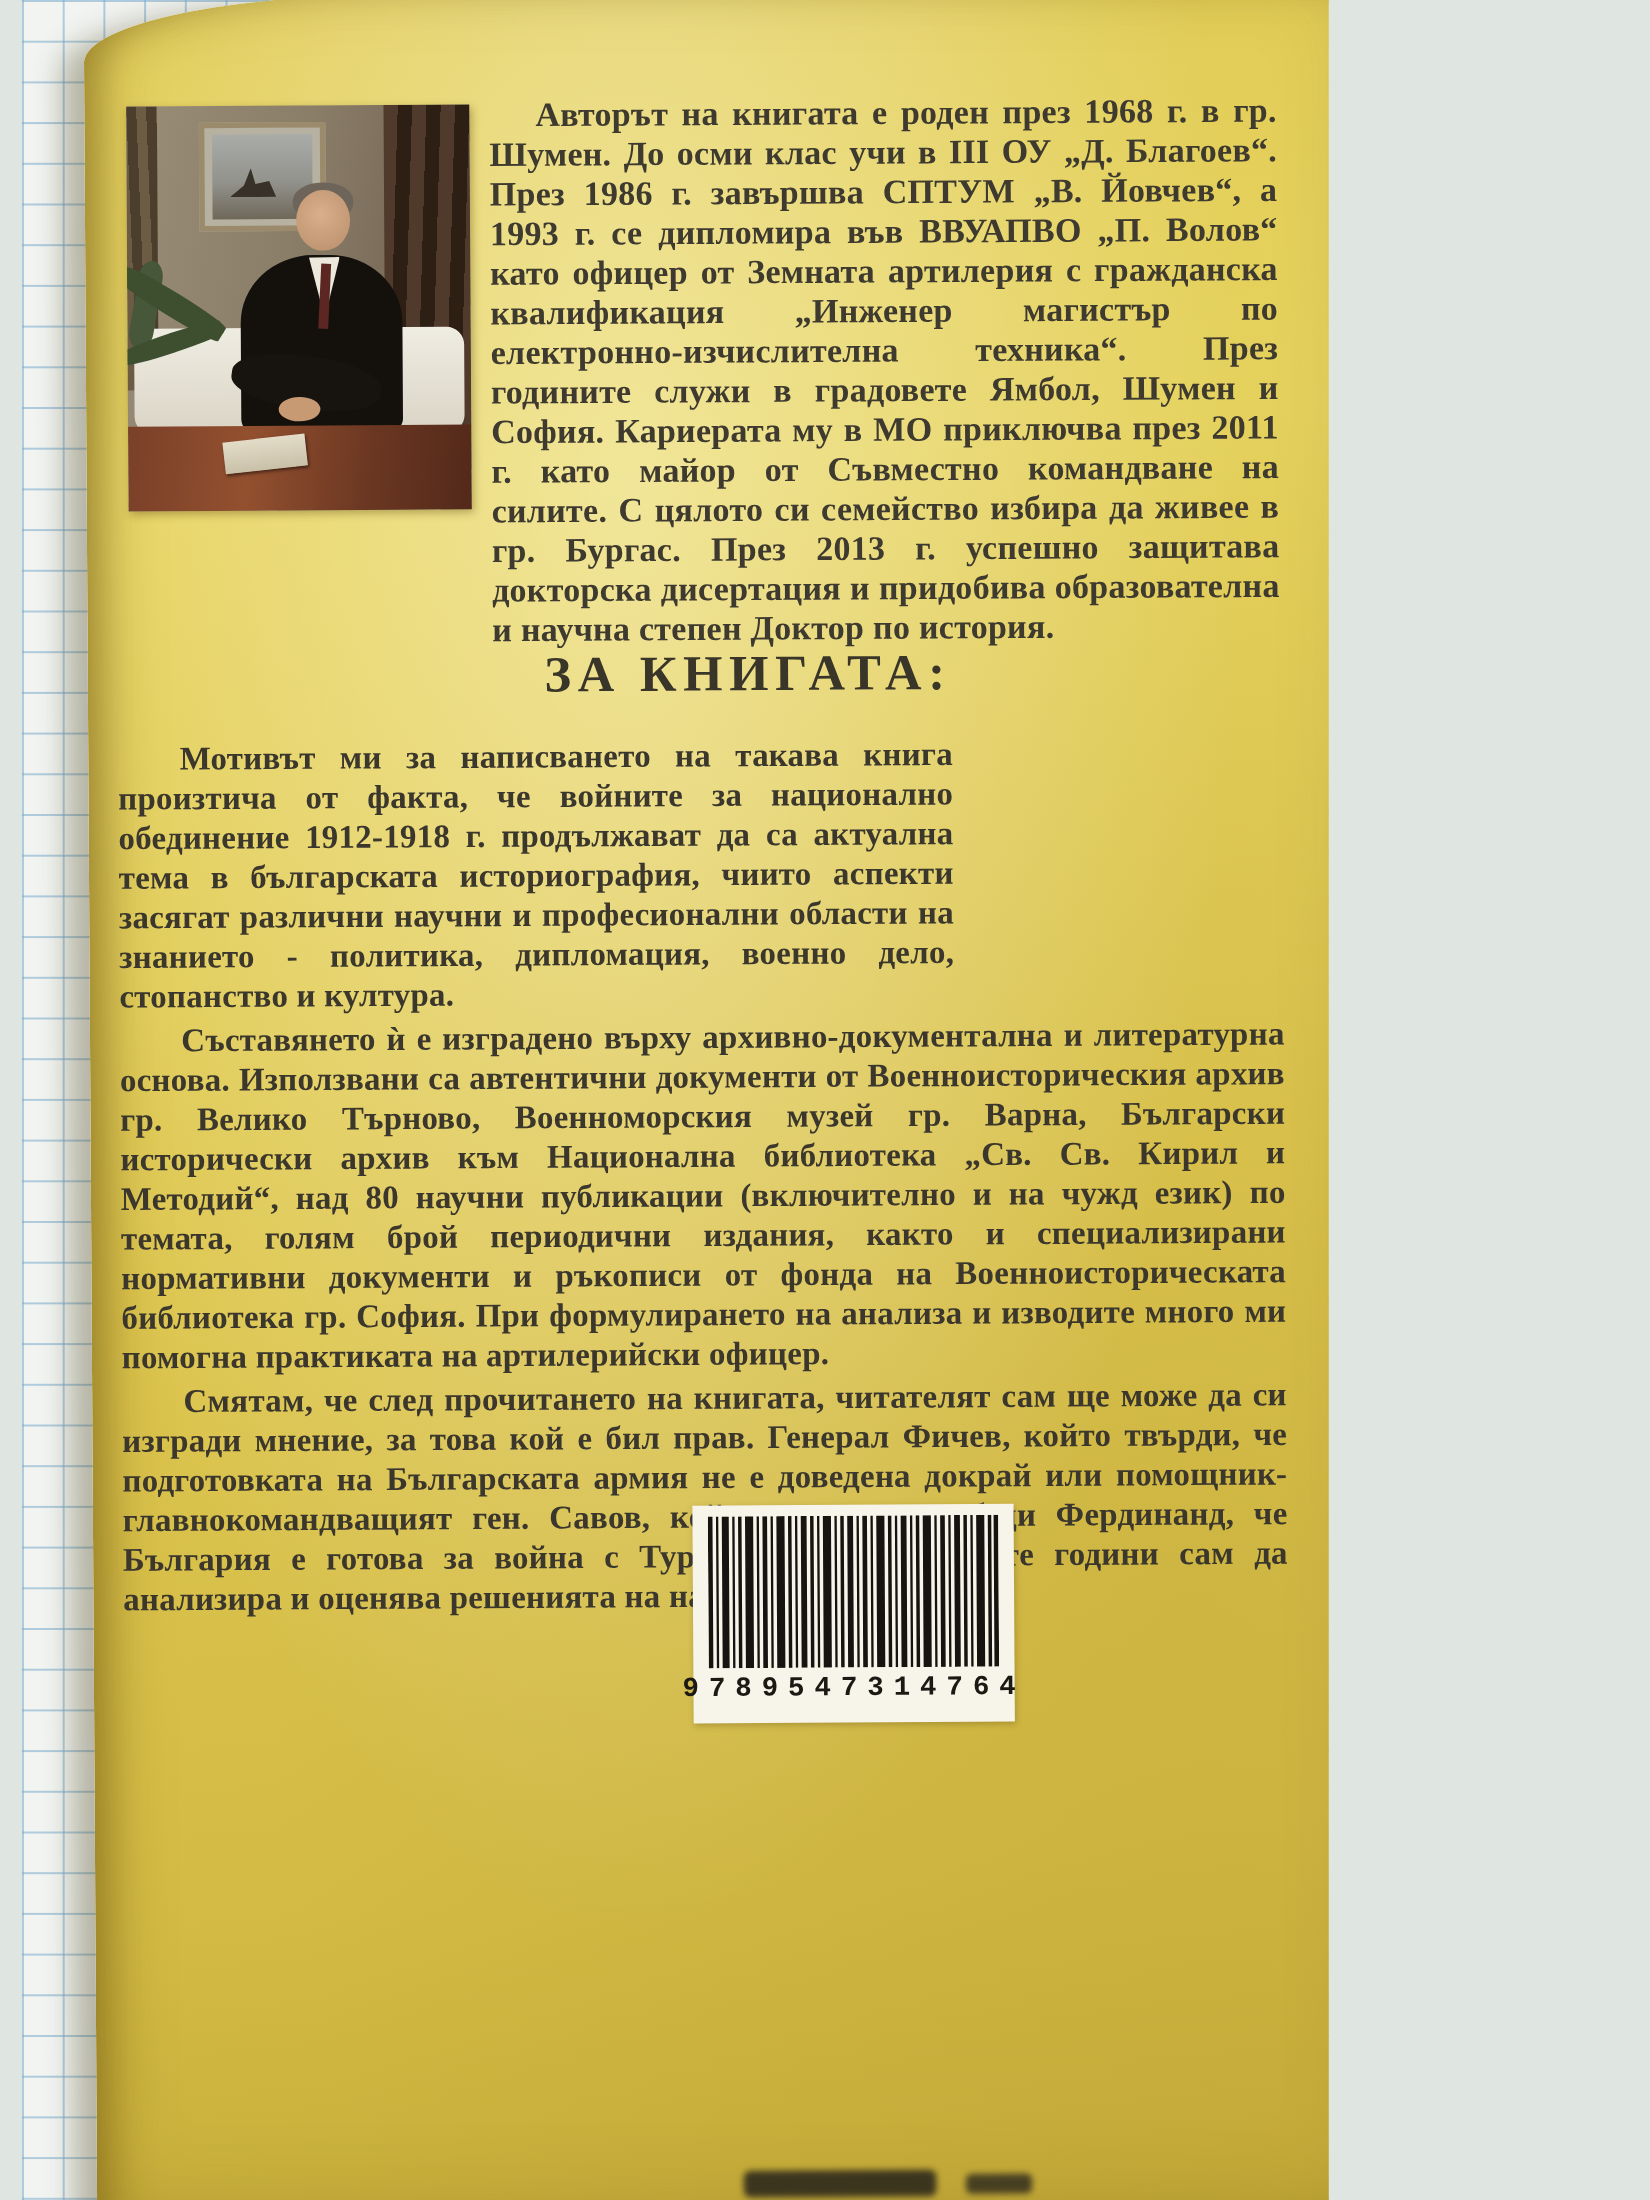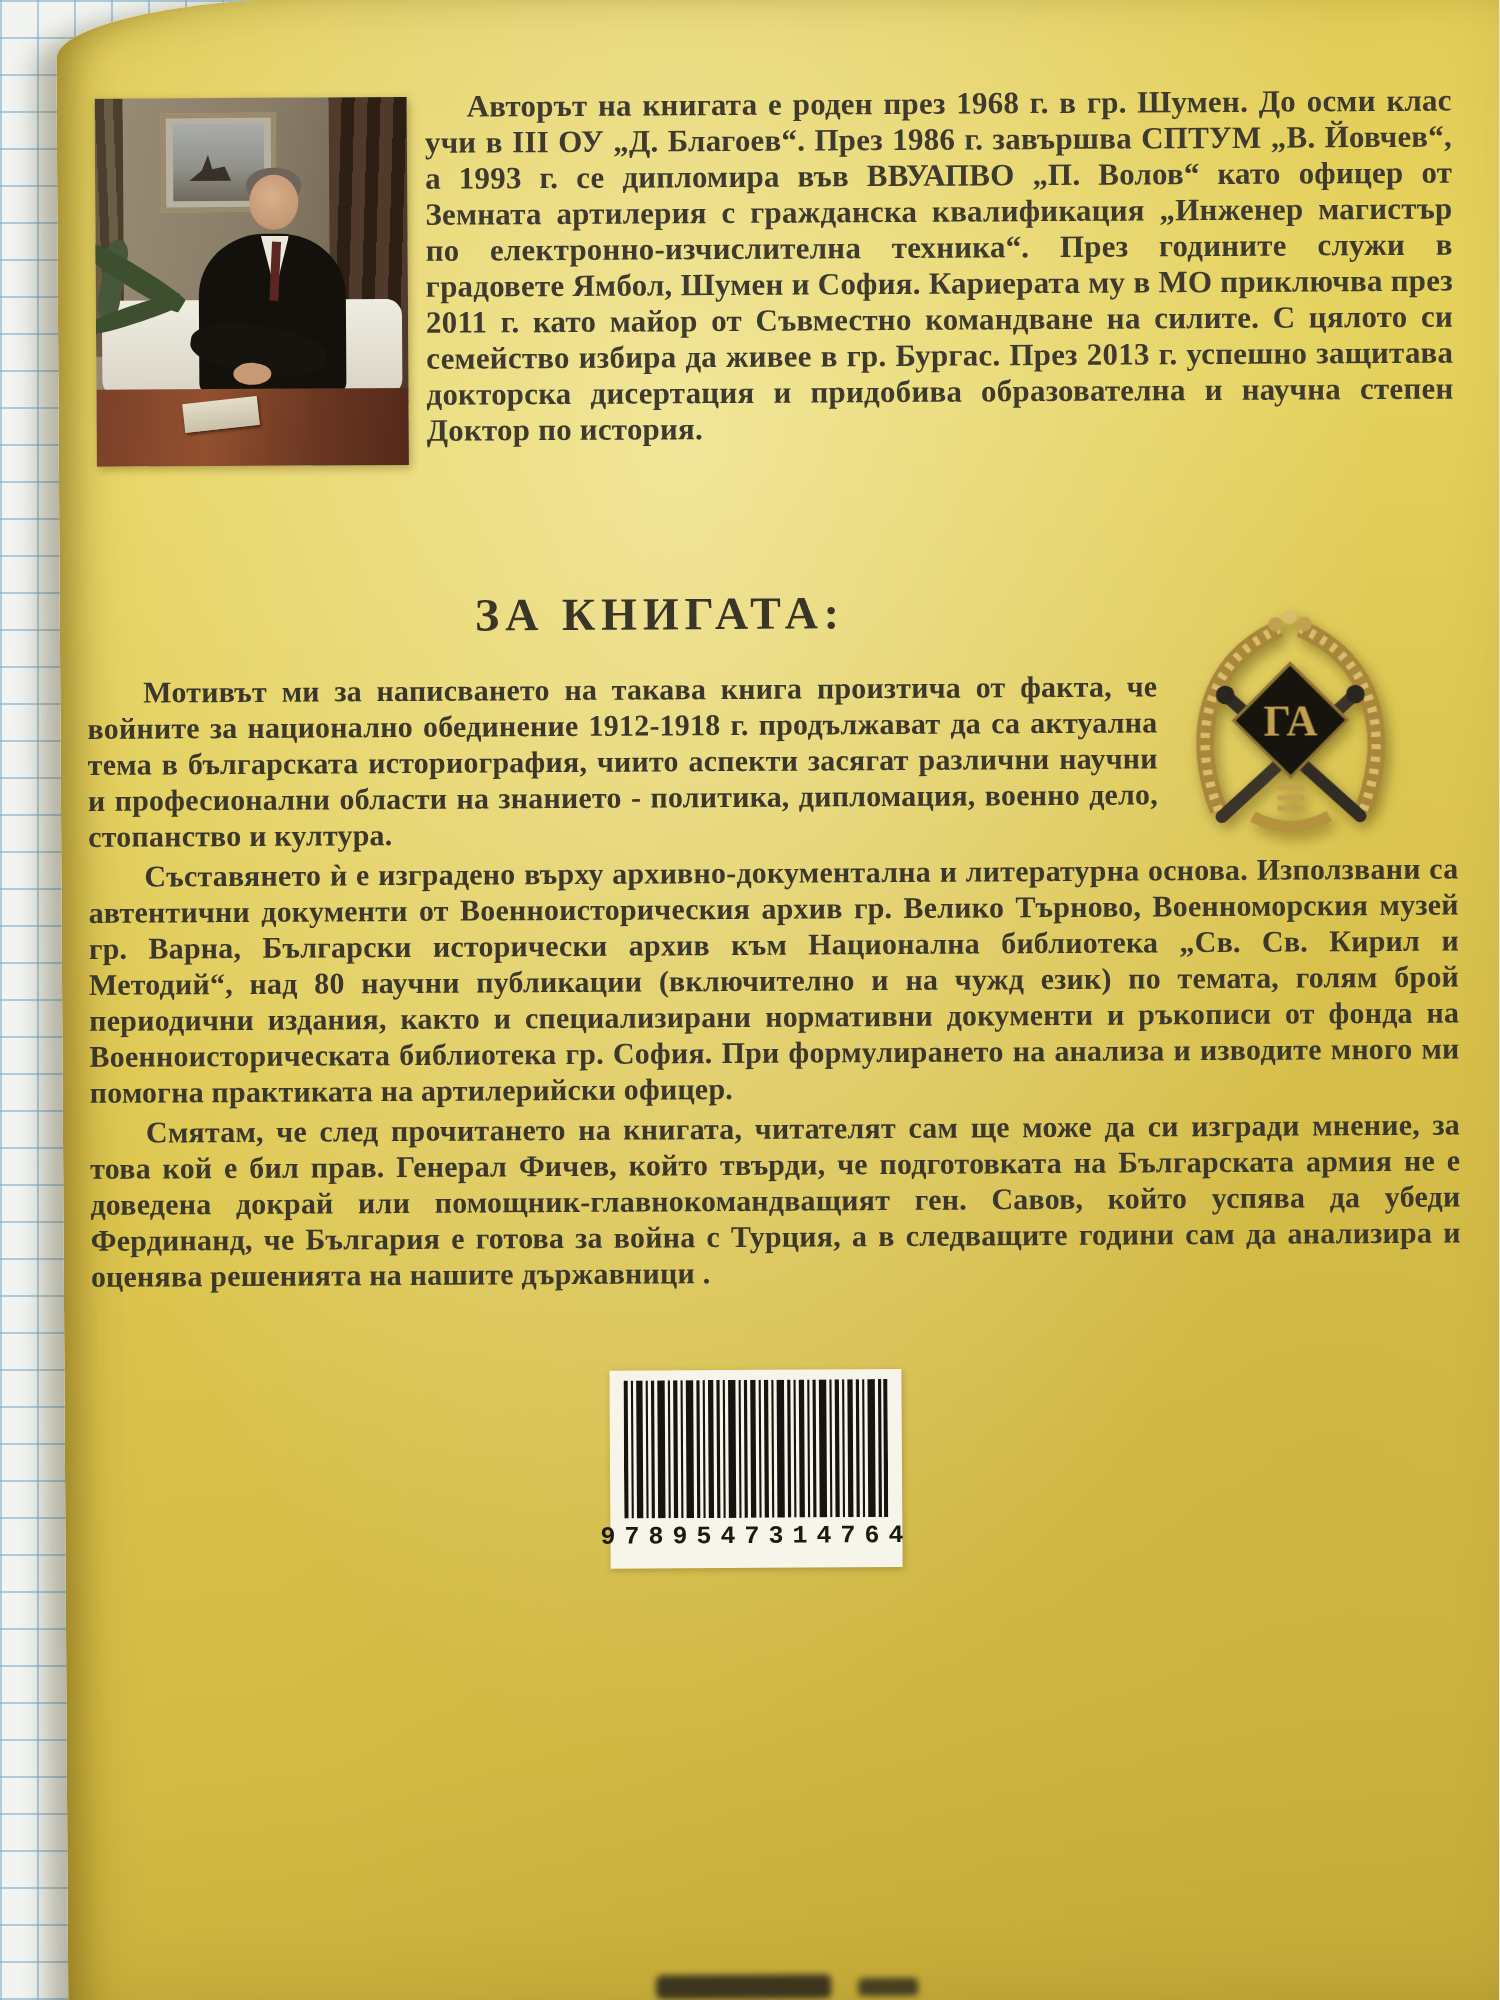--- a/index.html
+++ b/index.html
@@ -1,17 +1,17 @@
 <!DOCTYPE html>
 <html><head>
 <meta charset="utf-8">
 <style>
   html,body{margin:0;padding:0;background:#dfe6e2;}
-  .scene{position:relative;width:1499px;height:2000px;overflow:hidden;
-         font-family:"Liberation Serif","DejaVu Serif",serif;}
+  .scene{position:relative;width:1188px;height:2000px;overflow:hidden;
+         font-family:"Liberation Serif","DejaVu Serif",serif;margin-left:20px;}
 
   
   .paper-bg{position:absolute;inset:0;background-color:#f1f4f1;
     background-image:
       linear-gradient(rgba(120,170,205,.55) 2px, transparent 2px),
       linear-gradient(90deg, rgba(120,170,205,.55) 2px, transparent 2px);
     background-size:37px 37px;}
 
   
   .cover{position:absolute;left:56px;top:-10px;right:-40px;bottom:-40px;

